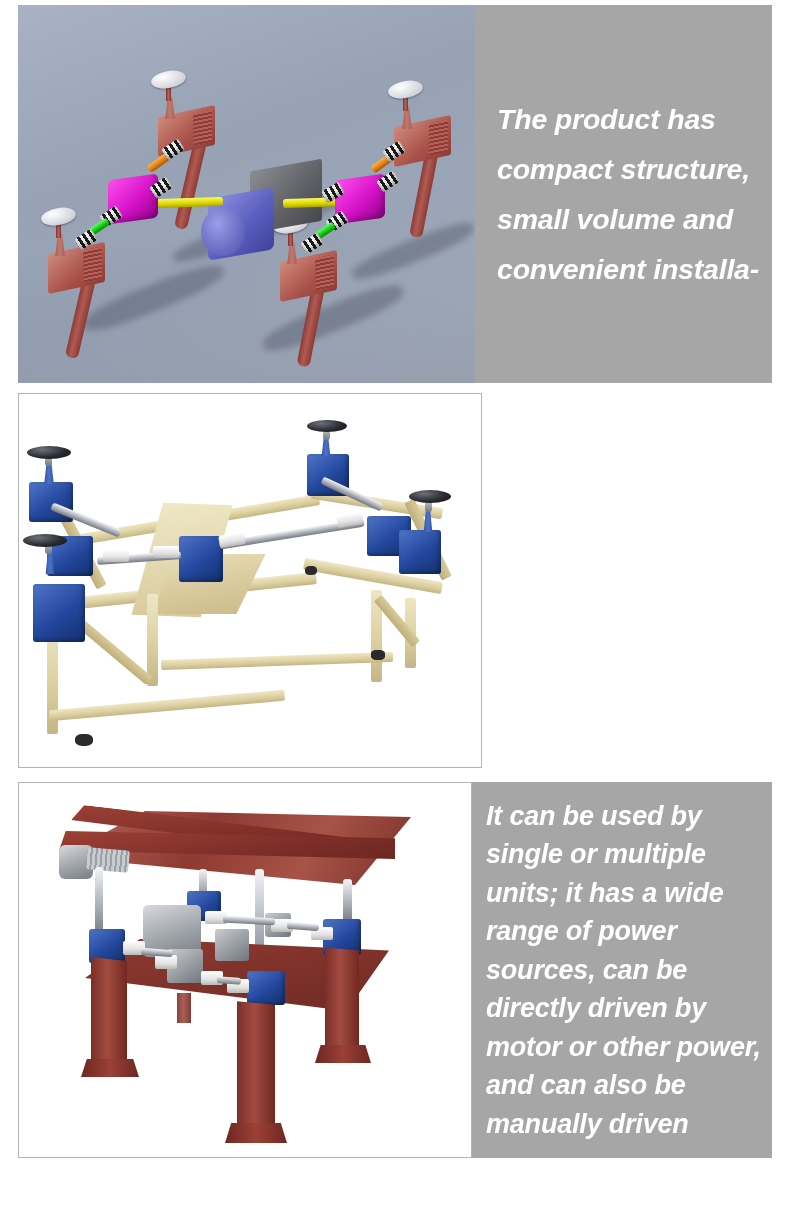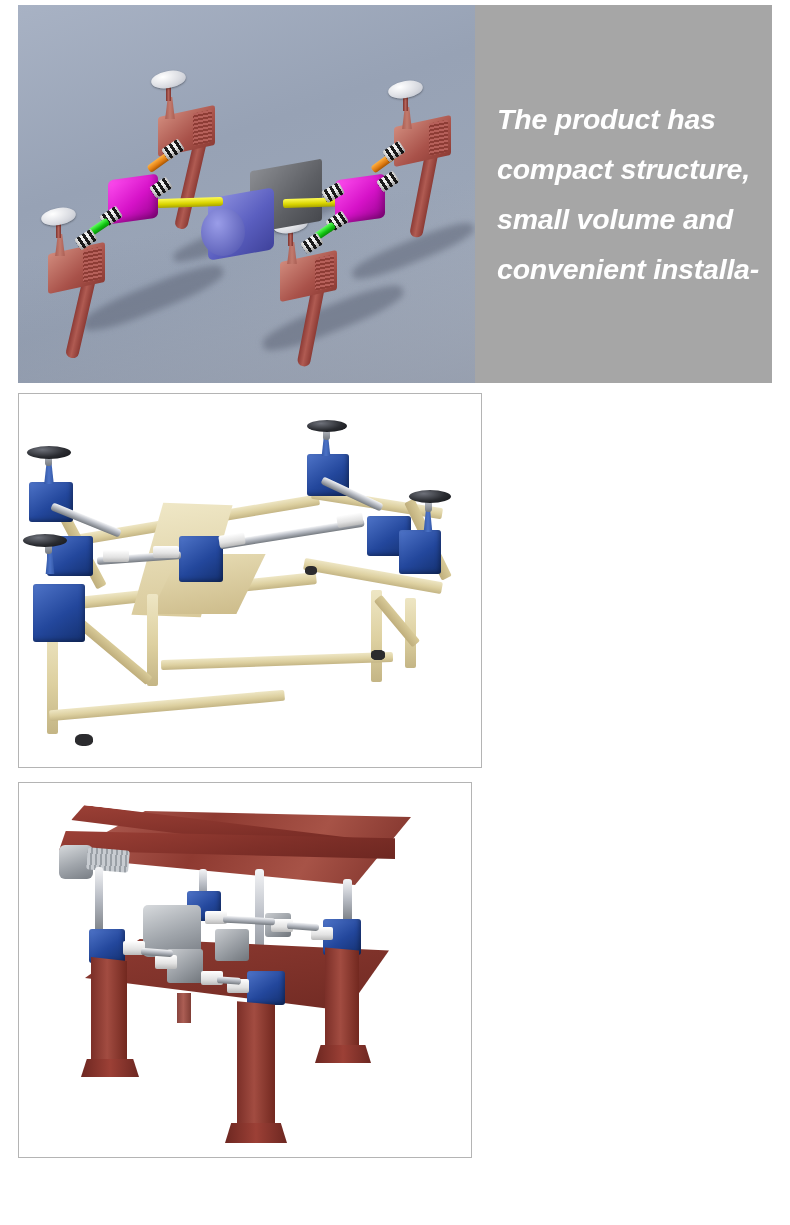--- a/index.html
+++ b/index.html
@@ -276,15 +276,18 @@
 
       <div class="redleg" style="left:218px;top:220px;width:38px;height:128px;transform:skewY(5deg);"></div>
       <div class="redfoot" style="left:206px;top:340px;width:62px;height:20px;clip-path:polygon(10% 0,90% 0,100% 100%,0 100%);"></div>
 
       <div class="redleg" style="left:306px;top:166px;width:34px;height:104px;transform:skewY(5deg);"></div>
       <div class="redfoot" style="left:296px;top:262px;width:56px;height:18px;clip-path:polygon(10% 0,90% 0,100% 100%,0 100%);"></div>
 
       <div class="redleg" style="left:158px;top:210px;width:14px;height:30px;opacity:.9;"></div>
     </div>
 
+    <div class="cell textpanel t3" style="width:300px;height:376px;">
+      <p>It can be used by single or multiple units; it has a wide range of power sources, can be directly driven by motor or other power, and can also be manually driven</p>
+    </div>
   </div>
 
 </div>
 
 </body></html>

